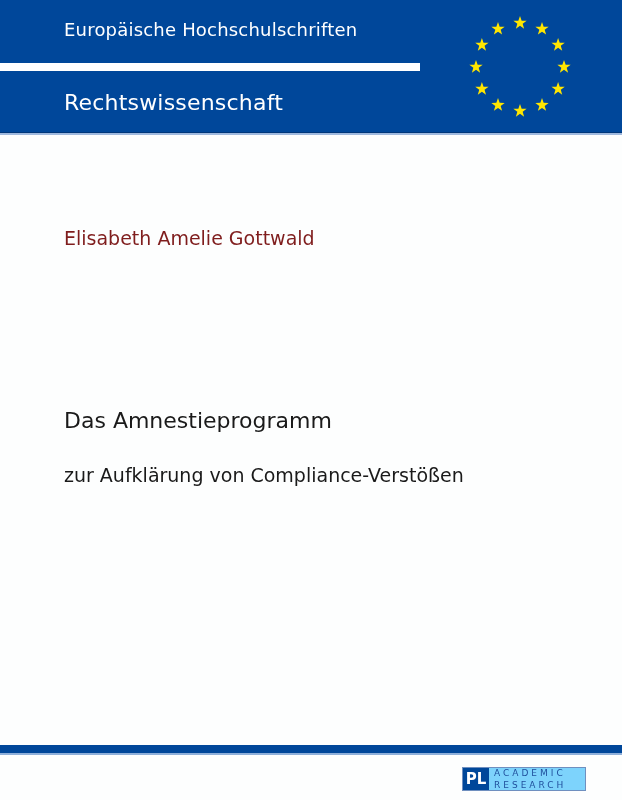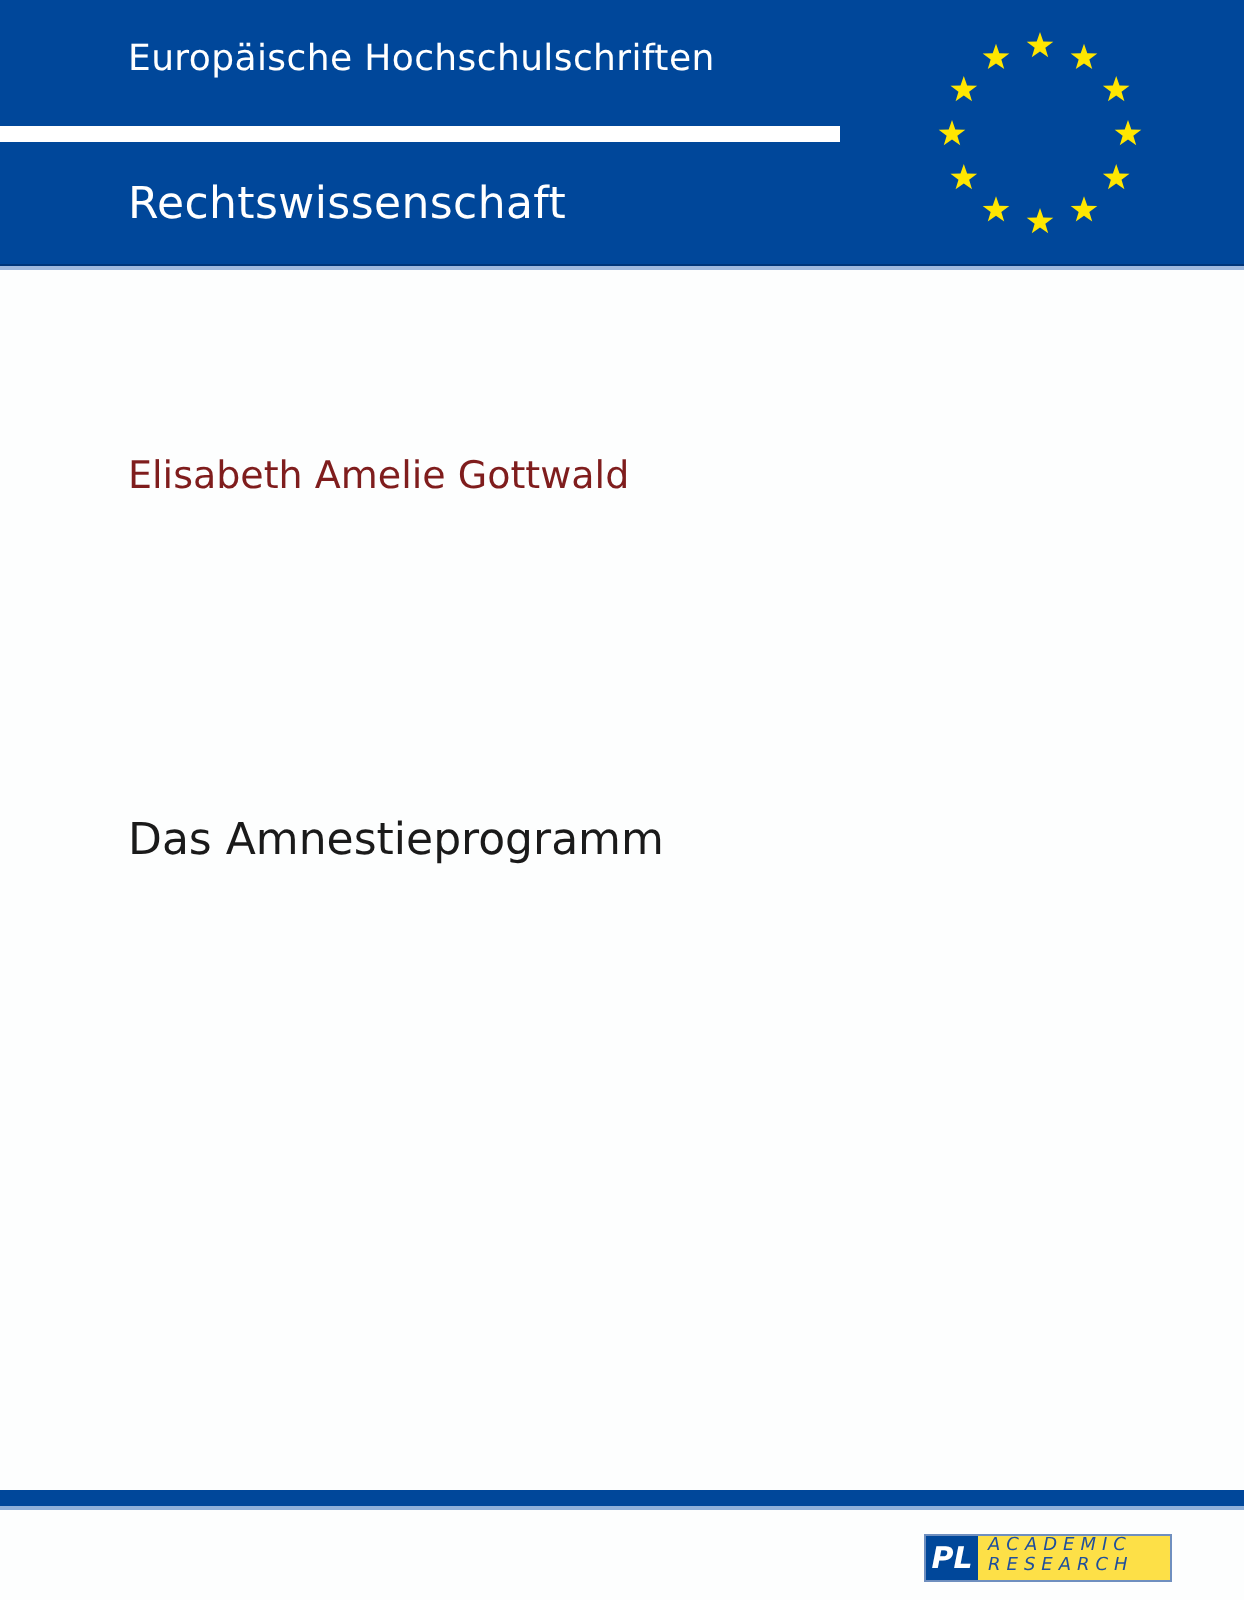--- a/index.html
+++ b/index.html
@@ -11,24 +11,24 @@
     .series { position:absolute; left:64px; top:19px; color:#ffffff; font-size:18px; letter-spacing:0.2px; }
     .subseries { position:absolute; left:64px; top:90px; color:#ffffff; font-size:22px; letter-spacing:0.2px; }
     .white-bar { position:absolute; left:0; top:63px; width:420px; height:8px; background:#ffffff; }
     .stars { position:absolute; left:468px; top:15px; width:104px; height:104px; }
     .author { position:absolute; left:64px; top:227px; font-size:19px; color:#7f1d1d; }
     .title { position:absolute; left:64px; top:408px; font-size:22px; font-weight:normal; color:#1a1a1a; }
     .subtitle { position:absolute; left:64px; top:462px; font-size:19px; line-height:26px; color:#1a1a1a; }
     .bottom-bar { position:absolute; left:0; top:745px; width:622px; height:8px; background:#00479a; }
     .bottom-line { position:absolute; left:0; top:753px; width:622px; height:2px; background:#8fb0da; }
     .logo { position:absolute; left:462px; top:767px; width:122px; height:22px; border:1px solid #6f8fbf;
-            display:flex; background:#fde047;font-style:italic; }
+            display:flex; background:#7dd3fc; }
     .logo-pl { width:26px; height:22px; background:#00479a; color:#fff; font-weight:bold; font-size:15px;
                display:flex; align-items:center; justify-content:center; }
-    .logo-text { flex:1; display:flex; flex-direction:column; justify-content:flex-start; padding-left:5px;
+    .logo-text { flex:1; display:flex; flex-direction:column; justify-content:space-between; padding-left:5px;
                  color:#1f4f9c; font-size:9px; letter-spacing:3px; line-height:10px; }
   </style>
 </head>
 <body>
 
 <div class="header"></div>
 <div class="header-line"></div>
 <div class="series">Europäische Hochschulschriften</div>
 <div class="white-bar"></div>
 <div class="subseries">Rechtswissenschaft</div>
@@ -47,20 +47,21 @@
   <use href="#st" x="-22" y="38.1"></use>
   <use href="#st" x="-38.1" y="22"></use>
   <use href="#st" x="-44" y="0"></use>
   <use href="#st" x="-38.1" y="-22"></use>
   <use href="#st" x="-22" y="-38.1"></use>
 </svg>
 
 <div class="author">Elisabeth Amelie Gottwald</div>
 <div class="title">Das Amnestieprogramm</div>
 <div class="subtitle">
+  <div>zur Aufklärung von Compliance-Verstößen</div>
 </div>
 
 <div class="bottom-bar"></div>
 <div class="bottom-line"></div>
 
 <div class="logo">
   <div class="logo-pl">PL</div>
   <div class="logo-text">
     <span>ACADEMIC</span>
     <span>RESEARCH</span>

